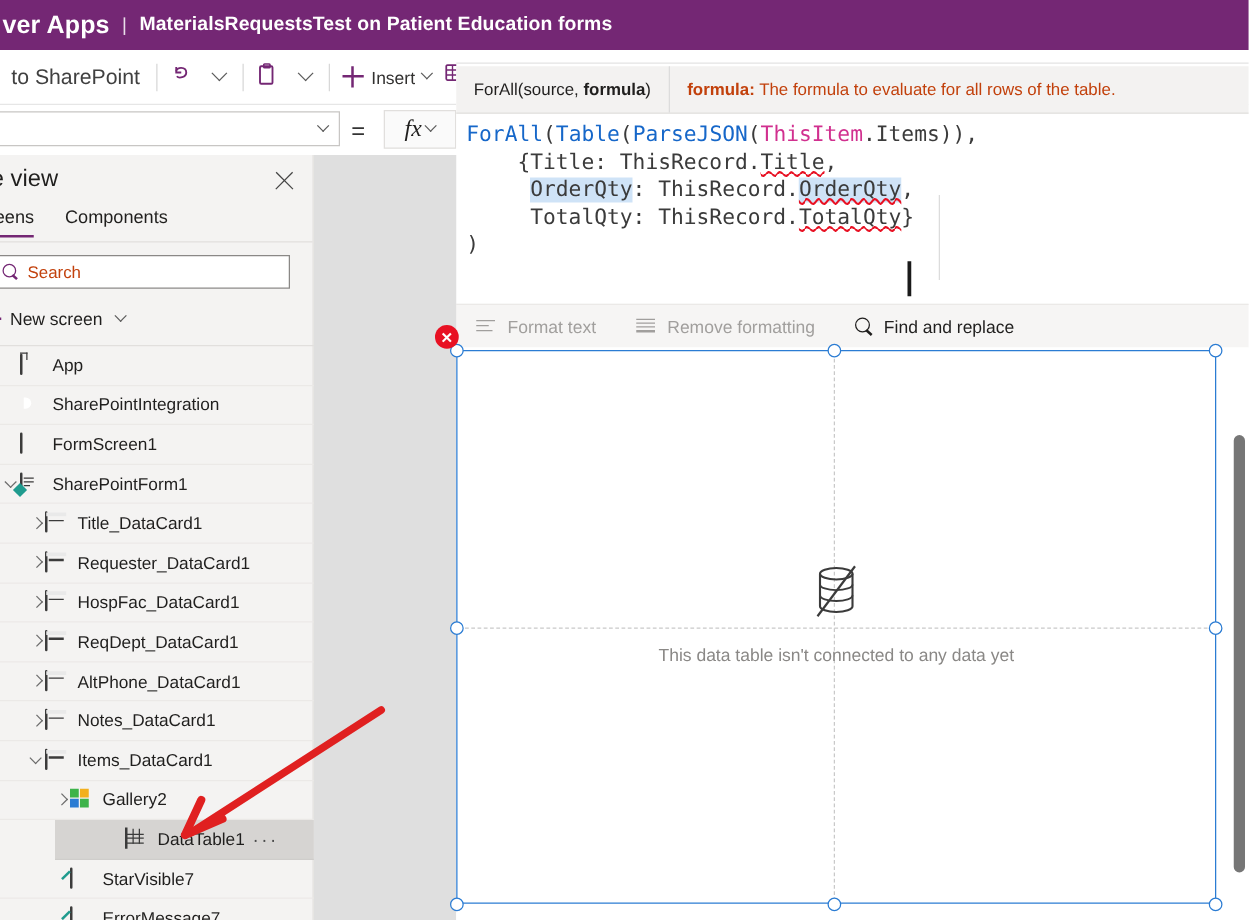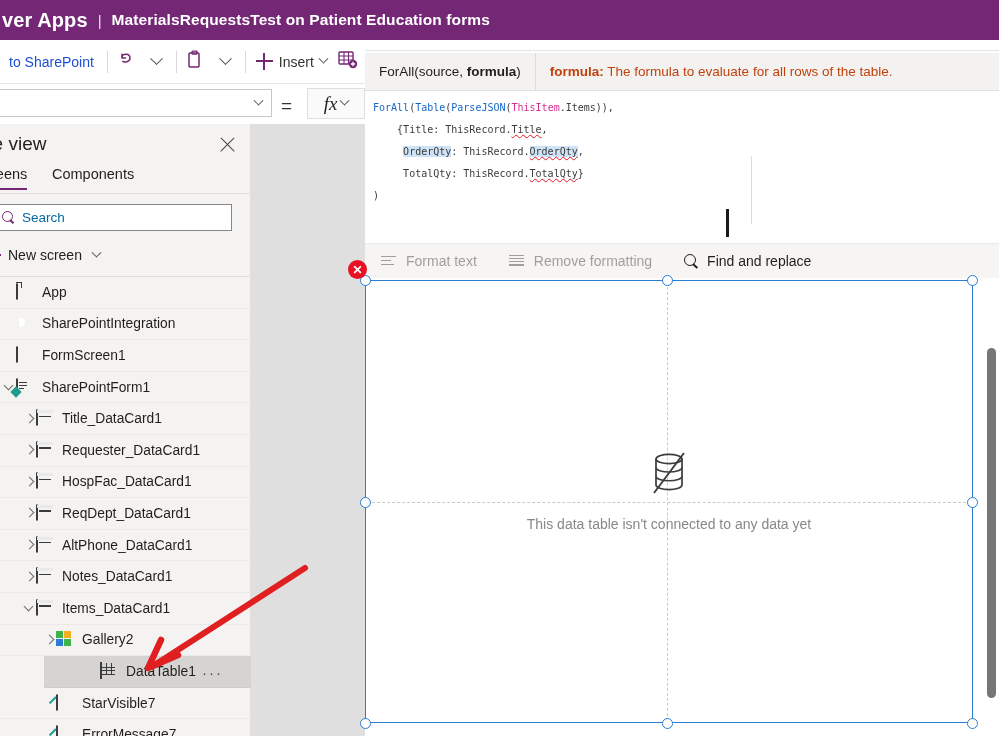--- a/index.html
+++ b/index.html
@@ -19,21 +19,21 @@
   .header-brand { font-size: 20px; font-weight: bold; padding-left: 2px; letter-spacing: .1px; }
   .header-sep { font-size: 15px; opacity: .85; margin: 0 10px; font-weight: 400; }
   .header-title { font-size: 15.5px; font-weight: bold; letter-spacing: .1px; }
 
   
   .toolbar {
     position: absolute; left: 0; top: 40px; width: 999px; height: 44px;
     background: #ffffff; border-bottom: 1px solid #e6e6e6;
     display: flex; align-items: center;
   }
-  .tb-text { font-size: 14px; color: #1d4ed8; padding: 0 9px; white-space: nowrap; }
+  .tb-text { font-size: 17px; color: #404040; padding: 0 9px; white-space: nowrap; }
   .tb-div { width: 1px; height: 22px; background: #d8d8d8; margin: 0 4px; }
   .tb-btn {
     height: 32px; min-width: 30px; display: flex; align-items: center; justify-content: center;
     color: #742774; padding: 0 5px;
   }
   .tb-btn.lbl { color: #323130; font-size: 14px; gap: 6px; padding: 0 6px; }
   .chev { display:inline-block; width:9px; height:9px; border-right:1.4px solid #5a5a5a;
           border-bottom:1.4px solid #5a5a5a; transform: rotate(45deg) translate(-2px,-2px); }
   .chev.sm { width:7px; height:7px; border-width:1.3px; }
   .plus { position: relative; width: 17px; height: 17px; }
@@ -68,21 +68,21 @@
     position:absolute; left:0; top:2px; width:634px; height:38px;
     background:#f3f2f1; border-bottom:1px solid #e1dfdd; display:flex; align-items:center;
   }
   .fx-tip-sig { font-size:13.5px; color:#201f1e; padding:0 14px; white-space:nowrap; }
   .fx-tip-vdiv { width:1px; align-self:stretch; background:#dcdcdc; }
   .fx-tip-desc { font-size:13.5px; color:#c2410c; padding:0 14px; white-space:nowrap; }
   .fx-tip-desc b, .fx-tip-sig b { font-weight:bold; }
 
   .fx-code {
     position:absolute; left:0; top:41px; width:634px; height:160px;
-    font-family:"DejaVu Sans Mono", monospace; font-size:10px; line-height:22px;
+    font-family:"DejaVu Sans Mono", monospace; font-size:17px; line-height:22px;
     color:#3b3b3b; padding:5px 0 0 8px; white-space:pre;
   }
   .k-fn { color:#1667c9; }
   .k-this { color:#d1308f; }
   .k-par { color:#1667c9; }
   .sel { background:#cfe3f7; }
   .sq { text-decoration: underline wavy #e81123; text-decoration-skip-ink: none; }
   .caret {
     position:absolute; left:361px; top:158px; width:3px; height:28px; background:#1a1a1a;
   }
@@ -122,21 +122,21 @@
   .tv-tab.plain { left:52px; }
 
   .tv-search {
     position:absolute; left:-8px; top:80px; width:240px; height:27px;
     background:#ffffff; border:1px solid #8a8886; display:flex; align-items:center; gap:7px;
     padding-left:9px;
   }
   .tv-search .mag { color:#742774; width:13px; height:13px; }
   .tv-search .mag::before { width:9px; height:9px; }
   .tv-search .mag::after { left:8px; top:8px; width:5px; }
-  .tv-search span { font-size:13.5px; color:#0369a1; }
+  .tv-search span { font-size:13.5px; color:#c2410c; }
 
   .tv-new {
     position:absolute; left:-12px; top:118px; width:255px; height:26px;
     display:flex; align-items:center; gap:7px; font-size:14px; color:#201f1e;
   }
   .tv-new .nplus { position:relative; width:13px; height:13px; }
   .tv-new .nplus::before { content:""; position:absolute; top:5.6px; left:0; width:13px; height:1.8px; background:#742774;}
   .tv-sepline { position:absolute; left:0; top:152px; width:251px; height:1px; background:#e1dfdd; }
 
   .tv-list { position:absolute; left:0; top:153px; width:251px; }

